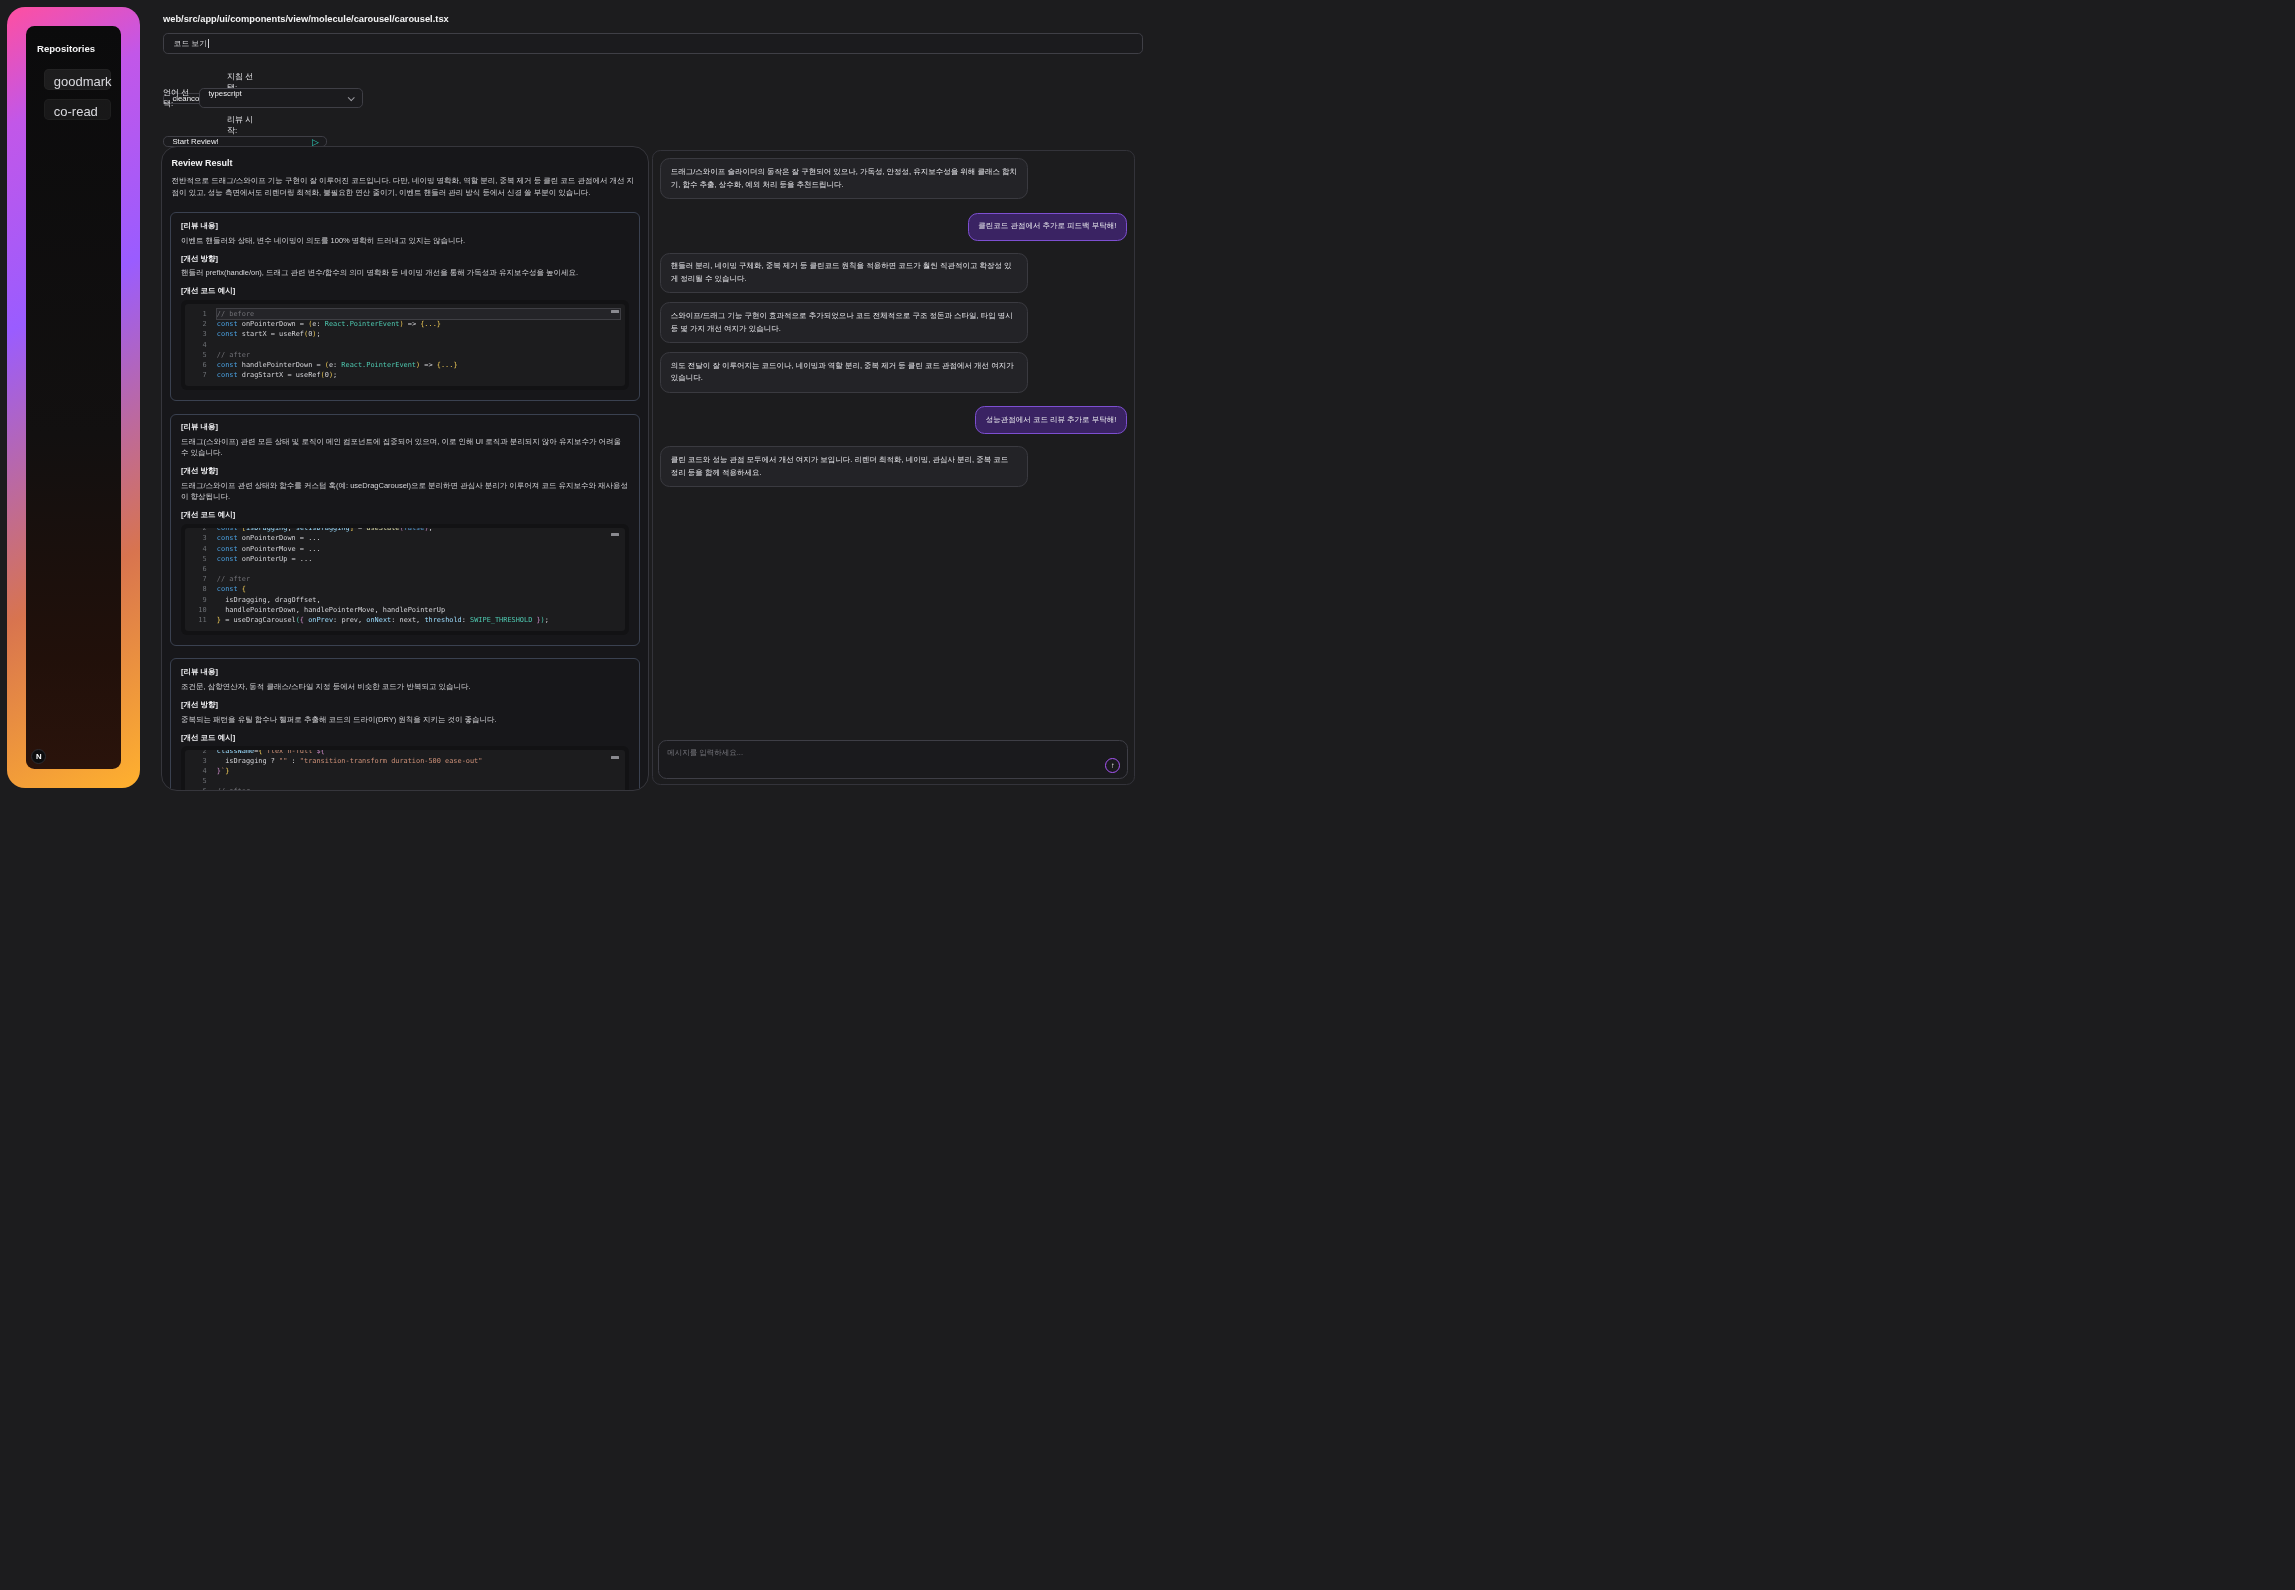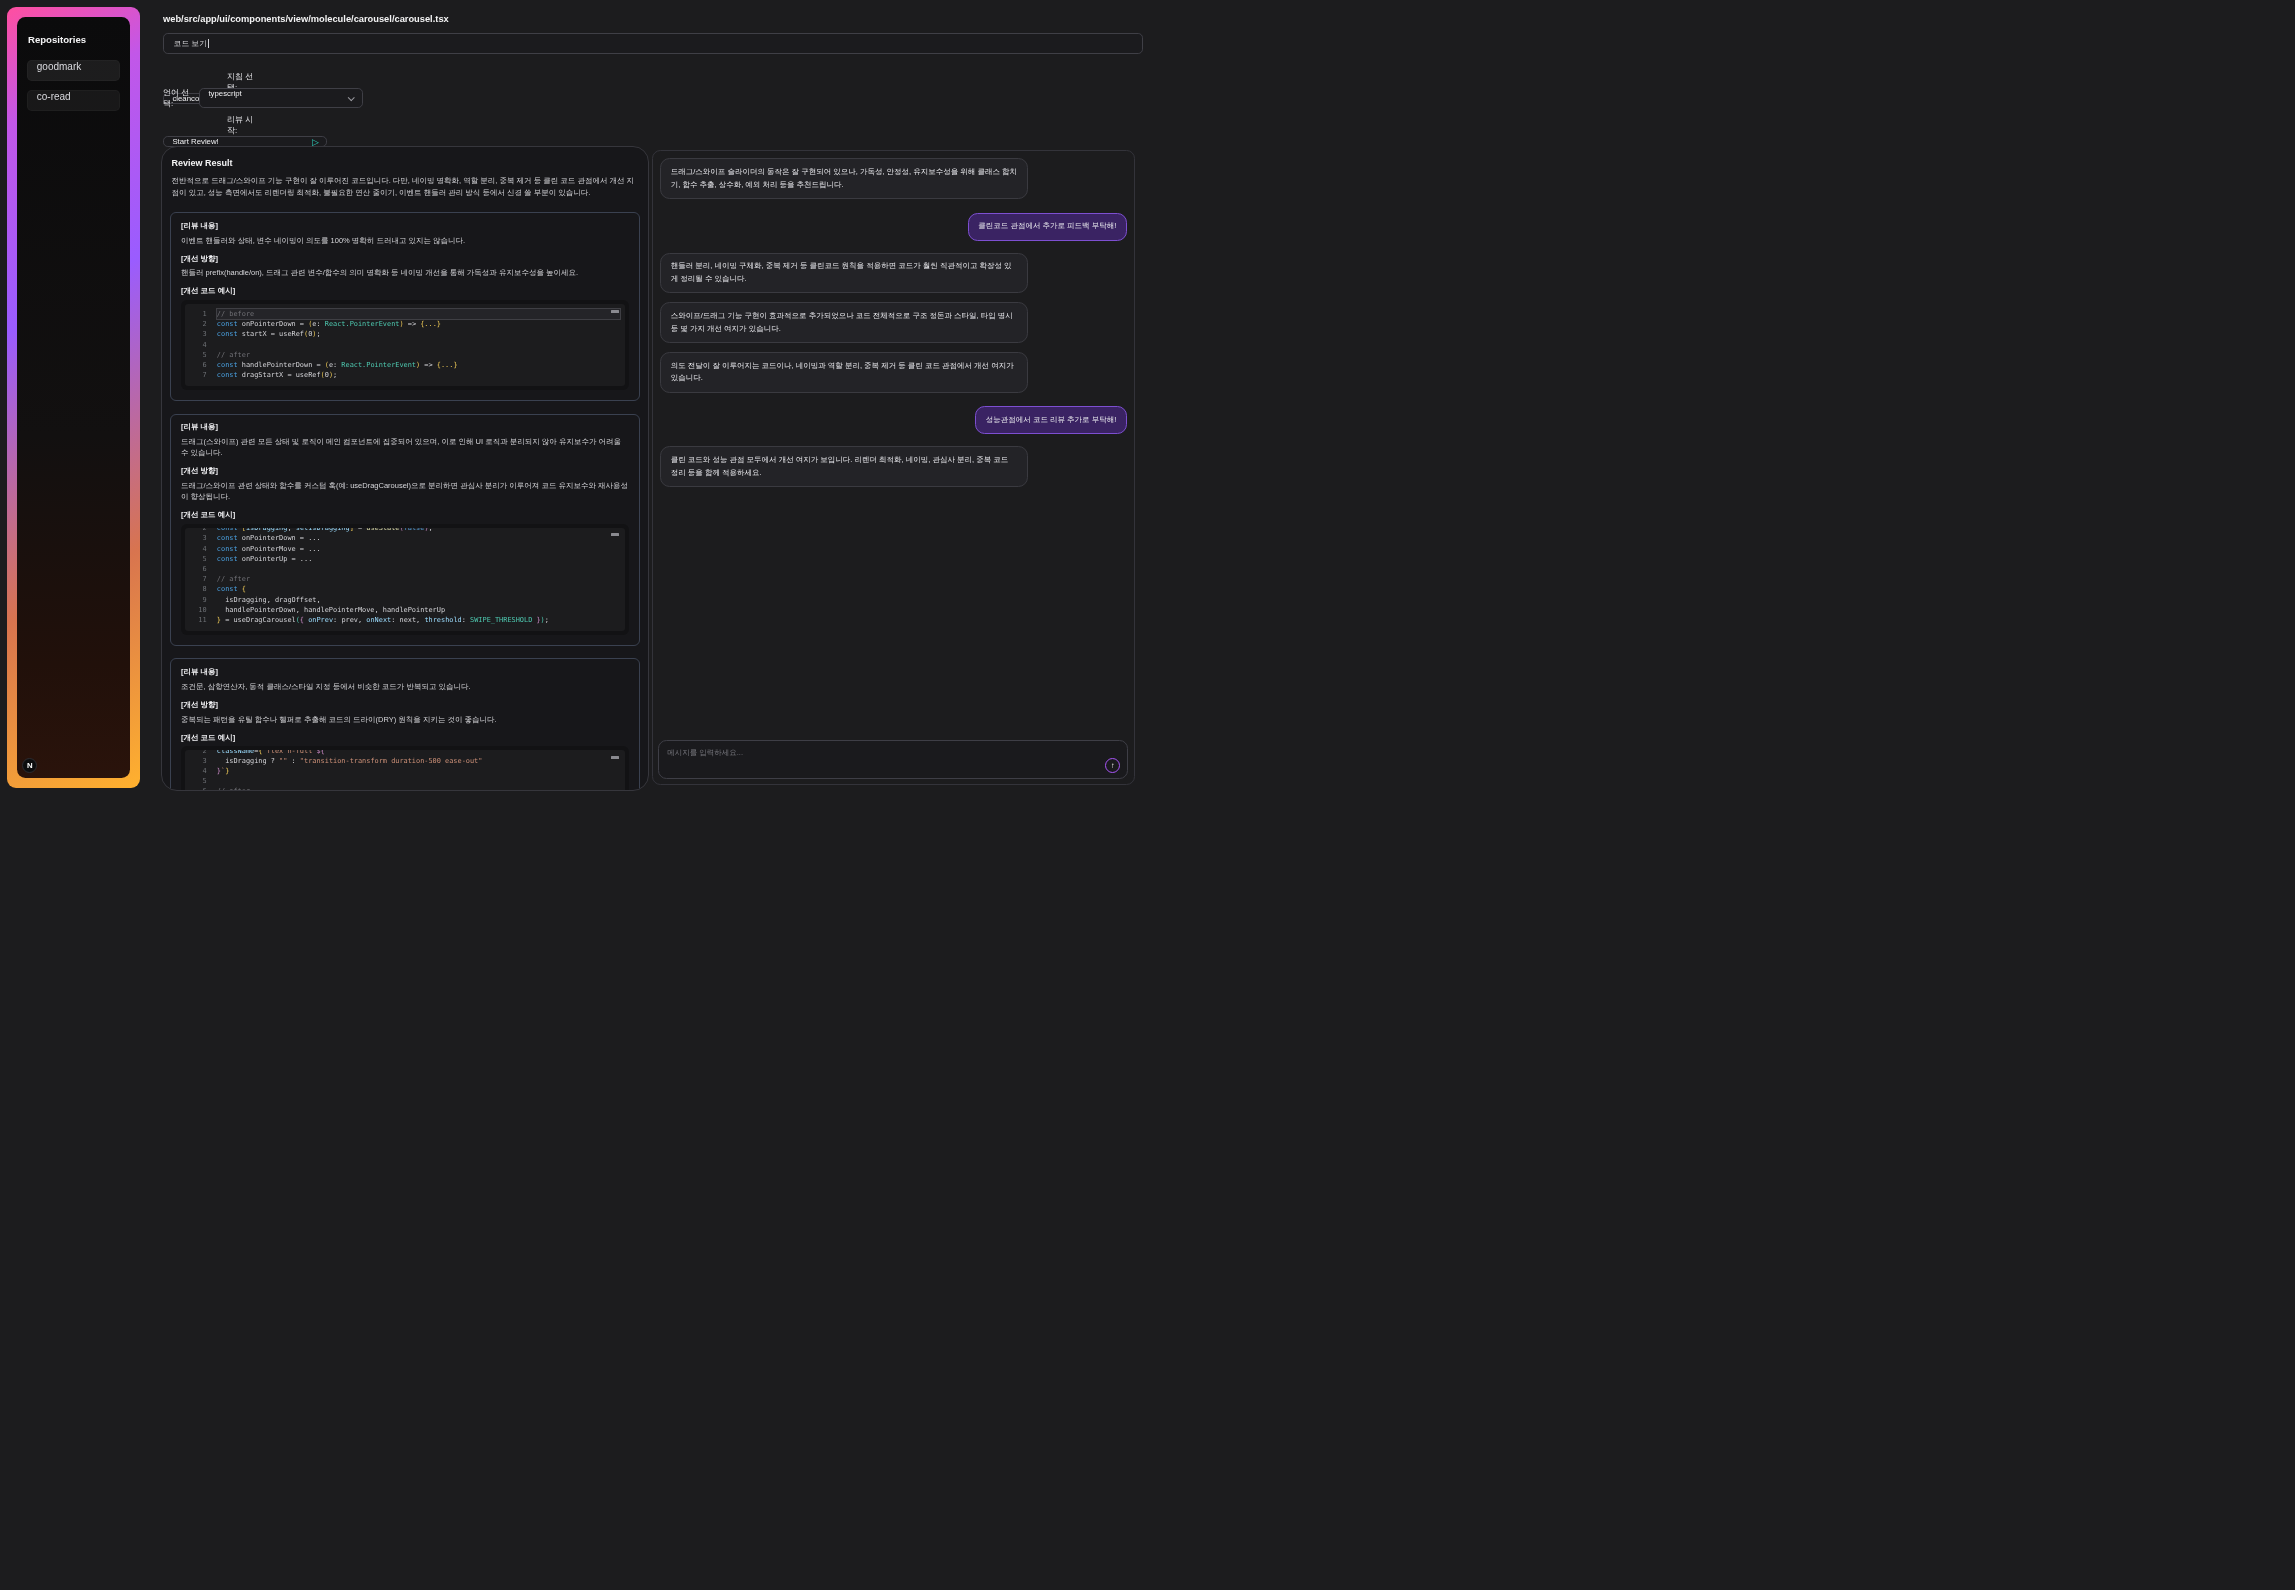--- a/index.html
+++ b/index.html
@@ -7,34 +7,35 @@
   body {
     background:#1c1c1e;
     font-family:"Liberation Sans", sans-serif;
     color:#e4e4e7;
     position:relative;
   }
 
   
   .sidebar-frame {
     position:absolute; left:7.2px; top:7.2px; width:133px; height:781px;
-    border-radius:9px; padding:10px;
+    border-radius:18px; padding:19px;
     background:linear-gradient(150deg,#ff4fa0 0%,#c257e8 14%,#9a5cff 38%,#d8744f 72%,#ffb12e 100%);
   }
   .sidebar {
     width:100%; height:100%; border-radius:8.4px; position:relative;
     background:linear-gradient(180deg,#0b0b0c 0%,#121010 55%,#21100a 85%,#2a130b 100%);
     padding:10.8px 10.2px;
   }
   .sidebar-title { font-size:9.6px; font-weight:bold; color:#f4f4f5; margin:6px 0 15.5px 0.6px; }
   .repo-item {
-    height:21px; border-radius:4.8px; display:flex; align-items:flex-start;
-    padding:0 8.4px; font-size:10px; color:#d9d9de; margin-bottom:8.4px;
+    height:21px; border-radius:4.8px; display:flex; align-items:flex-end;
+    padding:0 8.4px; font-size:13px; color:#d9d9de; margin-bottom:8.4px;
     background:rgba(255,255,255,0.07); border:0.6px solid rgba(255,255,255,0.03);
     cursor:pointer;
+    margin-left:8px;
   }
   .repo-item.dim { background:rgba(255,255,255,0.05); }
   .next-logo {
     position:absolute; left:4.8px; bottom:4.8px; width:15.5px; height:15.5px; border-radius:50%;
     background:#0d0d0e; border:1.2px solid #2c2c31; display:flex; align-items:center; justify-content:center;
     color:#fff; font-size:7.8px; font-weight:bold;
   }
 
   
   .file-path { position:absolute; left:163px; top:14.3px; font-size:9.3px; font-weight:bold; color:#f4f4f5; }

